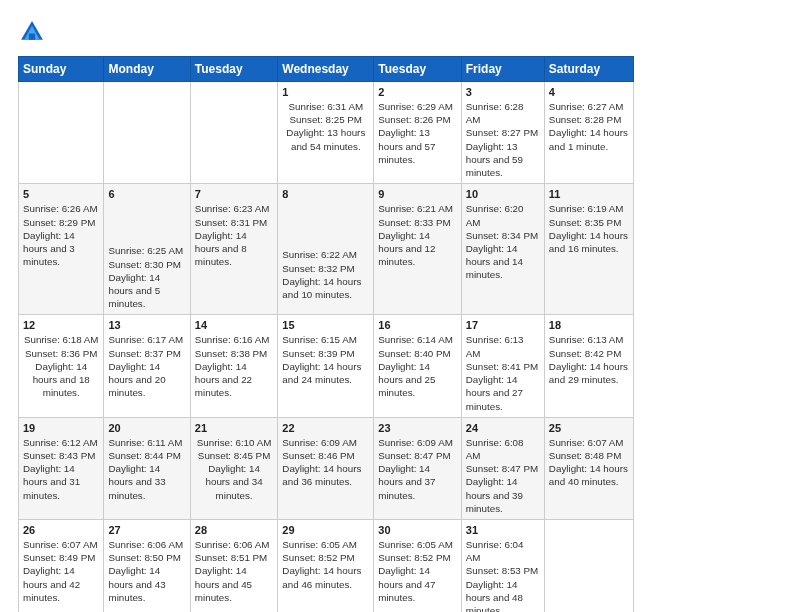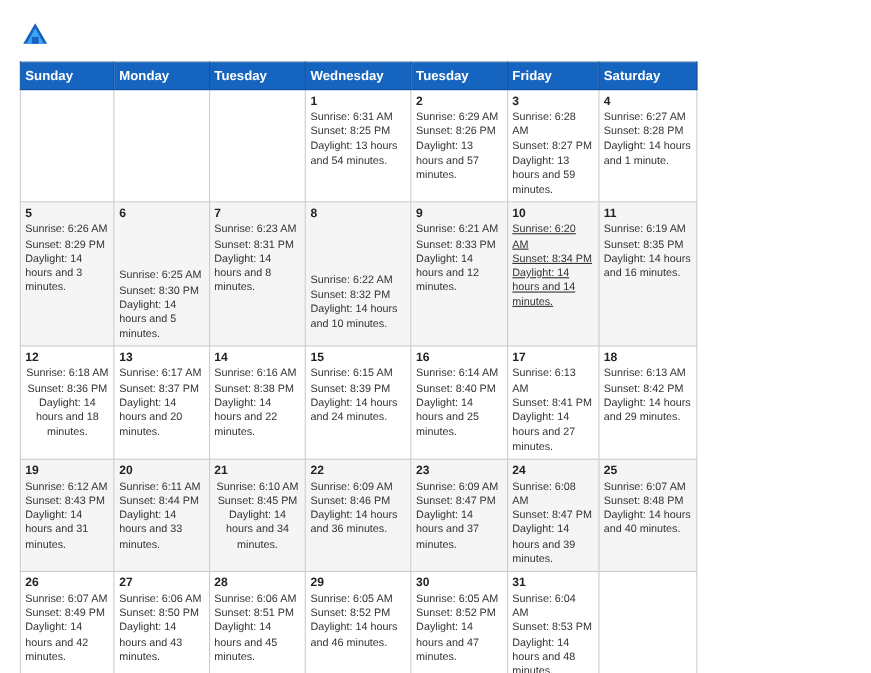--- a/index.html
+++ b/index.html
@@ -134,21 +134,21 @@
           <th>Saturday</th>
         </tr>
     </thead>
     <tbody id="cal-body">
     <tr>
           <td class="empty-cell"></td>
           <td class="empty-cell"></td>
           <td class="empty-cell"></td>
           <td>
             <div class="day-num">1</div>
-            <div class="day-info" style="white-space: pre-line;">Sunrise: 6:31 AM
+            <div class="day-info" style="white-space: pre-line; text-align: center;">Sunrise: 6:31 AM
 Sunset: 8:25 PM
 Daylight: 13 hours and 54 minutes.</div>
           </td>
           <td>
             <div class="day-num">2</div>
             <div class="day-info" style="white-space: pre-line;">Sunrise: 6:29 AM
 Sunset: 8:26 PM
 Daylight: 13 hours and 57 minutes.</div>
           </td>
           <td>
@@ -190,21 +190,21 @@
 Daylight: 14 hours and 10 minutes.</div>
           </td>
           <td>
             <div class="day-num">9</div>
             <div class="day-info" style="white-space: pre-line;">Sunrise: 6:21 AM
 Sunset: 8:33 PM
 Daylight: 14 hours and 12 minutes.</div>
           </td>
           <td>
             <div class="day-num">10</div>
-            <div class="day-info" style="white-space: pre-line; text-decoration: underline;">Sunrise: 6:20 AM
+            <div class="day-info" style="white-space: pre-line;">Sunrise: 6:20 AM
 Sunset: 8:34 PM
 Daylight: 14 hours and 14 minutes.</div>
           </td>
           <td>
             <div class="day-num">11</div>
             <div class="day-info" style="white-space: pre-line;">Sunrise: 6:19 AM
 Sunset: 8:35 PM
 Daylight: 14 hours and 16 minutes.</div>
           </td>
         </tr>

